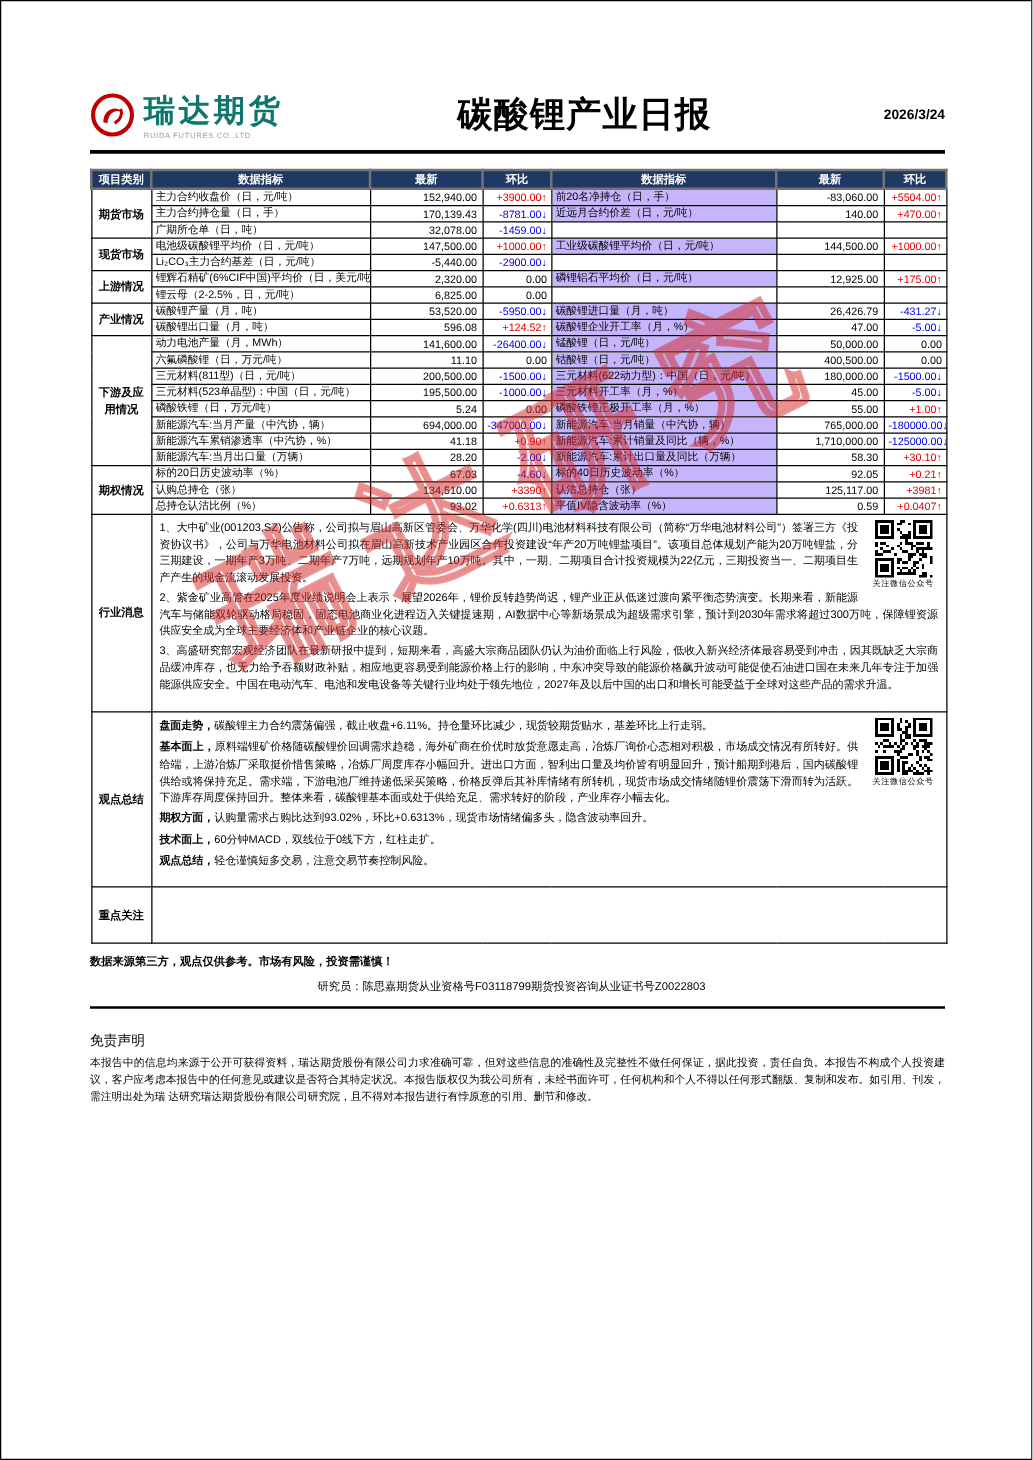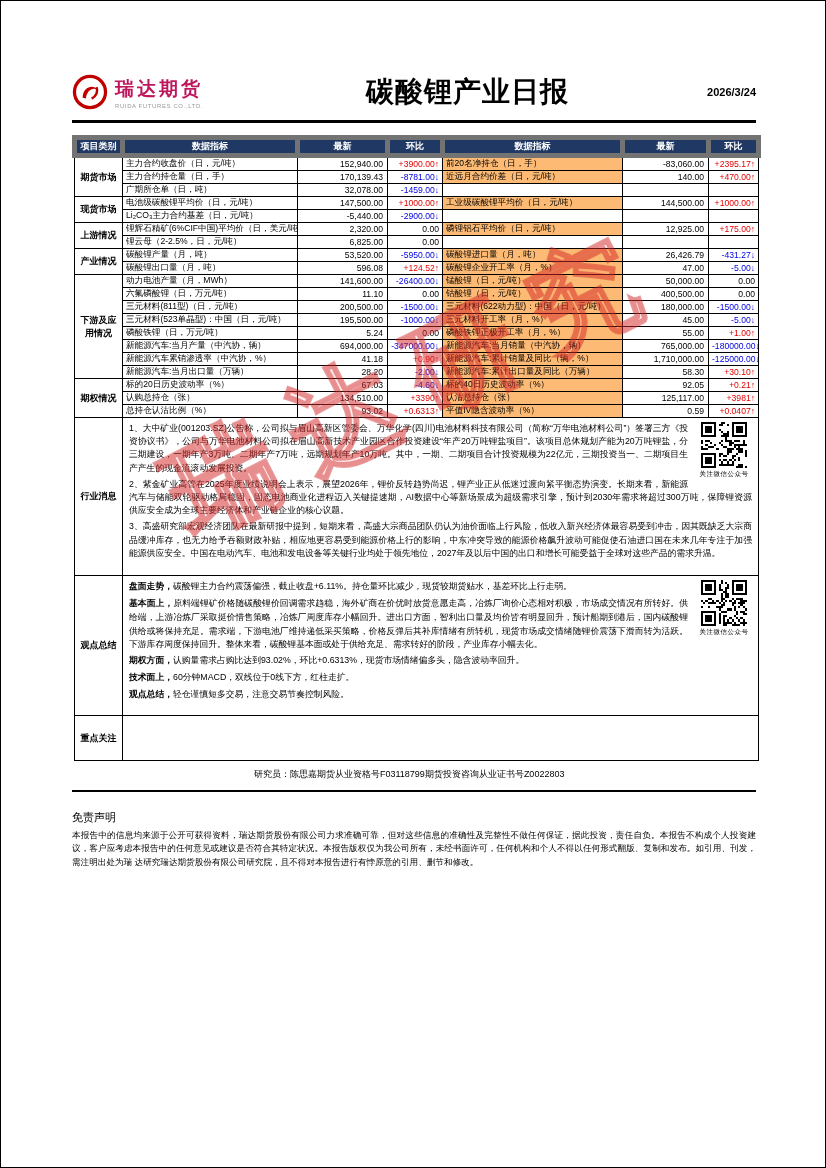--- a/index.html
+++ b/index.html
@@ -9,35 +9,35 @@
     font-family:"Liberation Sans","DejaVu Sans",sans-serif;
     color:#000;
   }
   .page { position:absolute; inset:0; border:1px solid #000; background:#fff; overflow:hidden; }
   .content { position:absolute; left:71px; top:0; width:684px; }
 
   
   .header { display:flex; align-items:center; margin-top:70px; height:42px; }
   .brand { display:flex; align-items:center; gap:7px; width:225px; }
   .logo { width:36px; height:36px; flex:0 0 auto; }
-  .brand-cn { color:#be185d; font-size:19px; font-weight:bold; letter-spacing:3px; }
+  .brand-cn { color:#0f766e; font-size:25px; font-weight:bold; letter-spacing:3px; }
   .brand-en { color:#999; font-size:6px; letter-spacing:0.6px; margin-top:1px; }
   .title { flex:1; text-align:center; font-size:28px; font-weight:bold; letter-spacing:1px; }
   .date { width:118px; text-align:right; font-size:11px; font-weight:bold; }
   .rule { border-top:3px solid #000; margin-top:7px; }
 
   
   table { border-collapse:collapse; table-layout:fixed; width:684px; margin-top:12px; }
-  th { background:#1F3864; color:#fff; font-weight:bold; border:5px solid #737373;
+  th { background:#1F3864; color:#fff; font-weight:bold; border:2px solid #737373;
        height:15px; font-size:9px; padding:0 2px; }
   td { border:1px solid #000; height:12.6px; padding:0 3px; font-size:8.6px;
        overflow:hidden; white-space:nowrap; }
   td.cat { text-align:center; font-weight:bold; white-space:normal; font-size:9px; padding:0 2px; }
   td.lbl { text-align:left; }
-  td.green { background:#fdba74;margin-left:44px; }
+  td.green { background:#c4b5fd;margin-left:44px; }
   td.val { text-align:right; padding-right:4px; }
   td.chg { text-align:right; padding-right:3px; }
   td.chg.up { color:#E60000; }
   td.chg.down { color:#0000E6; }
   td.chg.flat { color:#000; }
 
   td.section { white-space:normal; vertical-align:top; text-align:justify;
                line-height:1.5; font-size:8.8px; padding:4px 6px; }
   td.news-cell { height:158px; }
   td.summary-cell { height:140px; }
@@ -116,21 +116,21 @@
         </tr>
       </thead>
       <tbody id="tbody">
           <tr>
             <td class="cat" rowspan="3">期货市场</td>
             <td class="lbl">主力合约收盘价（日，元/吨）</td>
             <td class="val">152,940.00</td>
             <td class="chg up">+3900.00↑</td>
             <td class="lbl green">前20名净持仓（日，手）</td>
             <td class="val">-83,060.00</td>
-            <td class="chg up">+2395.17↑</td>
+            <td class="chg up">+5504.00↑</td>
           </tr>
           <tr>
             <td class="lbl">主力合约持仓量（日，手）</td>
             <td class="val">170,139.43</td>
             <td class="chg down">-8781.00↓</td>
             <td class="lbl green">近远月合约价差（日，元/吨）</td>
             <td class="val">140.00</td>
             <td class="chg up">+470.00↑</td>
           </tr>
           <tr>
@@ -547,20 +547,21 @@
               </div>
           </td>
         </tr>
         <tr>
           <td class="cat">重点关注</td>
           <td class="section focus-cell" colspan="6"></td>
         </tr>
       </tbody>
     </table>
 
+    <div class="src-note">数据来源第三方，观点仅供参考。市场有风险，投资需谨慎！</div>
 
     <div class="researcher">
       <span class="lab">研究员：</span>
       <span>陈思嘉</span>
       <span>期货从业资格号F03118799</span>
       <span>期货投资咨询从业证书号Z0022803</span>
     </div>
 
     <div class="bottom-rule"></div>
 

